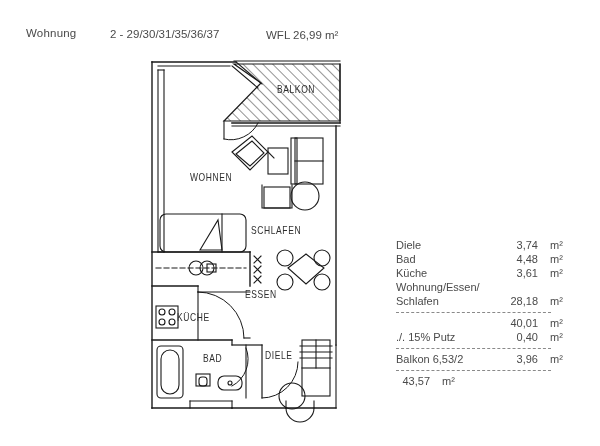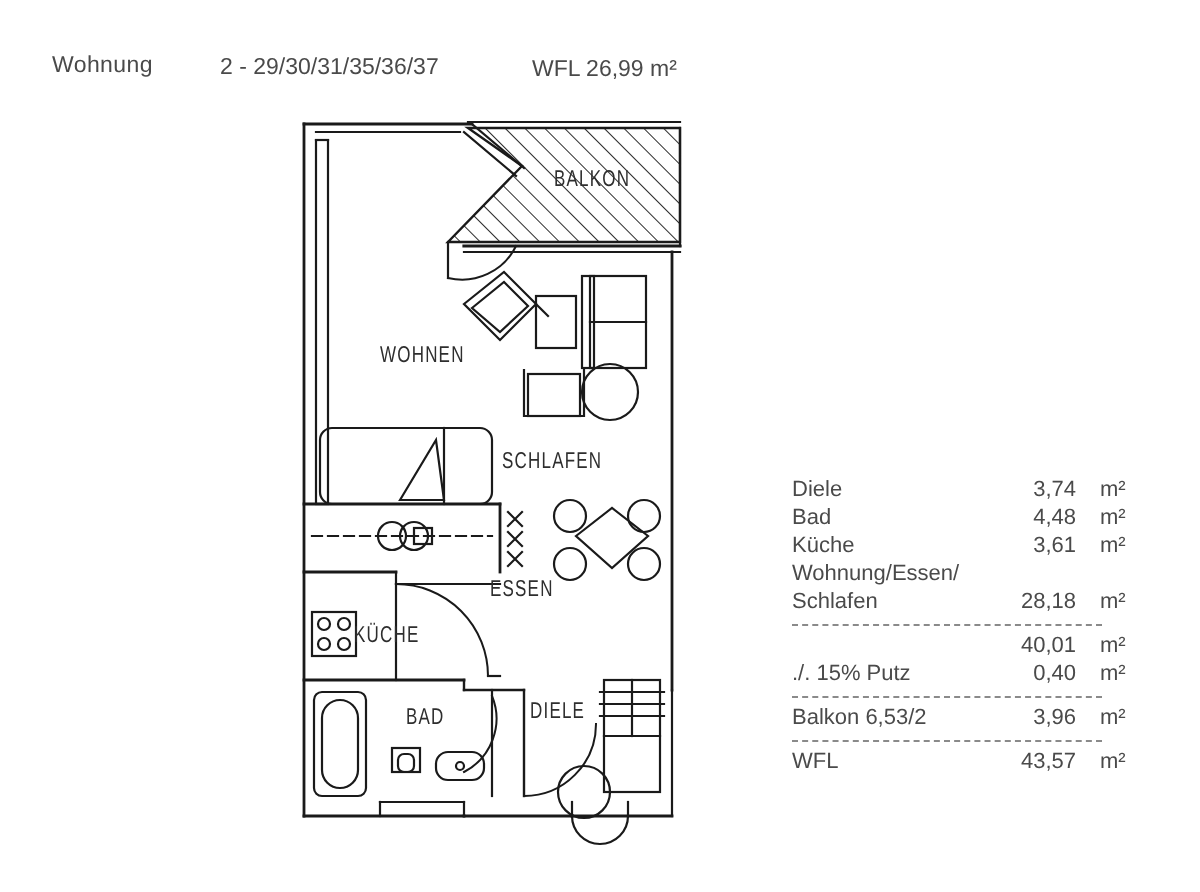--- a/index.html
+++ b/index.html
@@ -322,18 +322,17 @@
 
   <div class="trow">
     <span class="tlabel">Balkon 6,53/2</span>
     <span class="tval">3,96</span>
     <span class="tunit">m²</span>
   </div>
 
   <div class="divider"></div>
 
   <div class="trow">
-    <span class="tlabel">WFL</span>
     <span class="tval">43,57</span>
     <span class="tunit">m²</span>
   </div>
 
 </div>
 
 </body></html>

